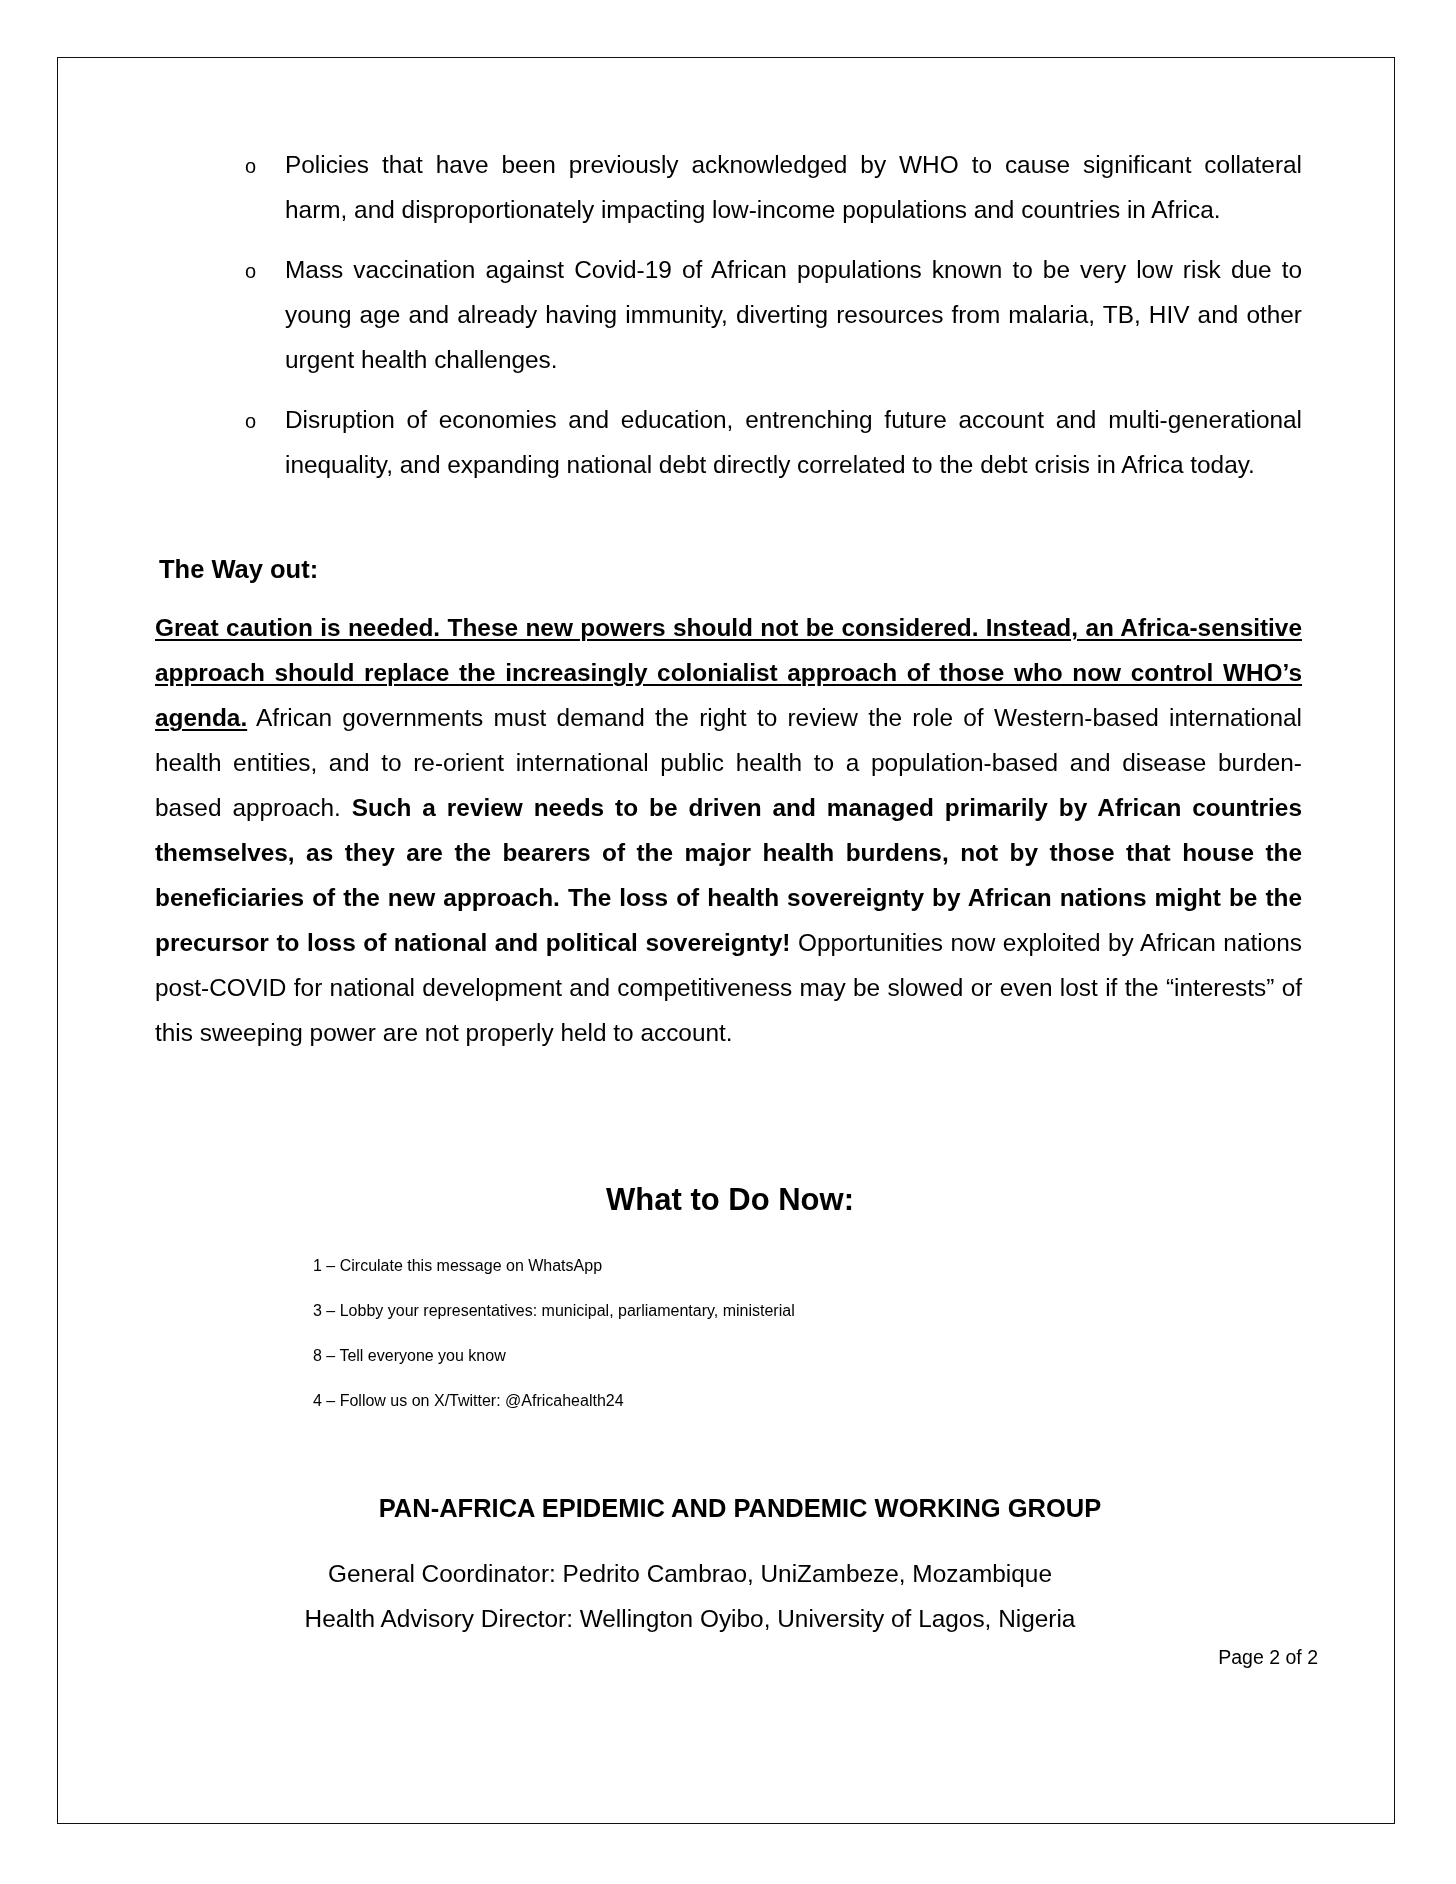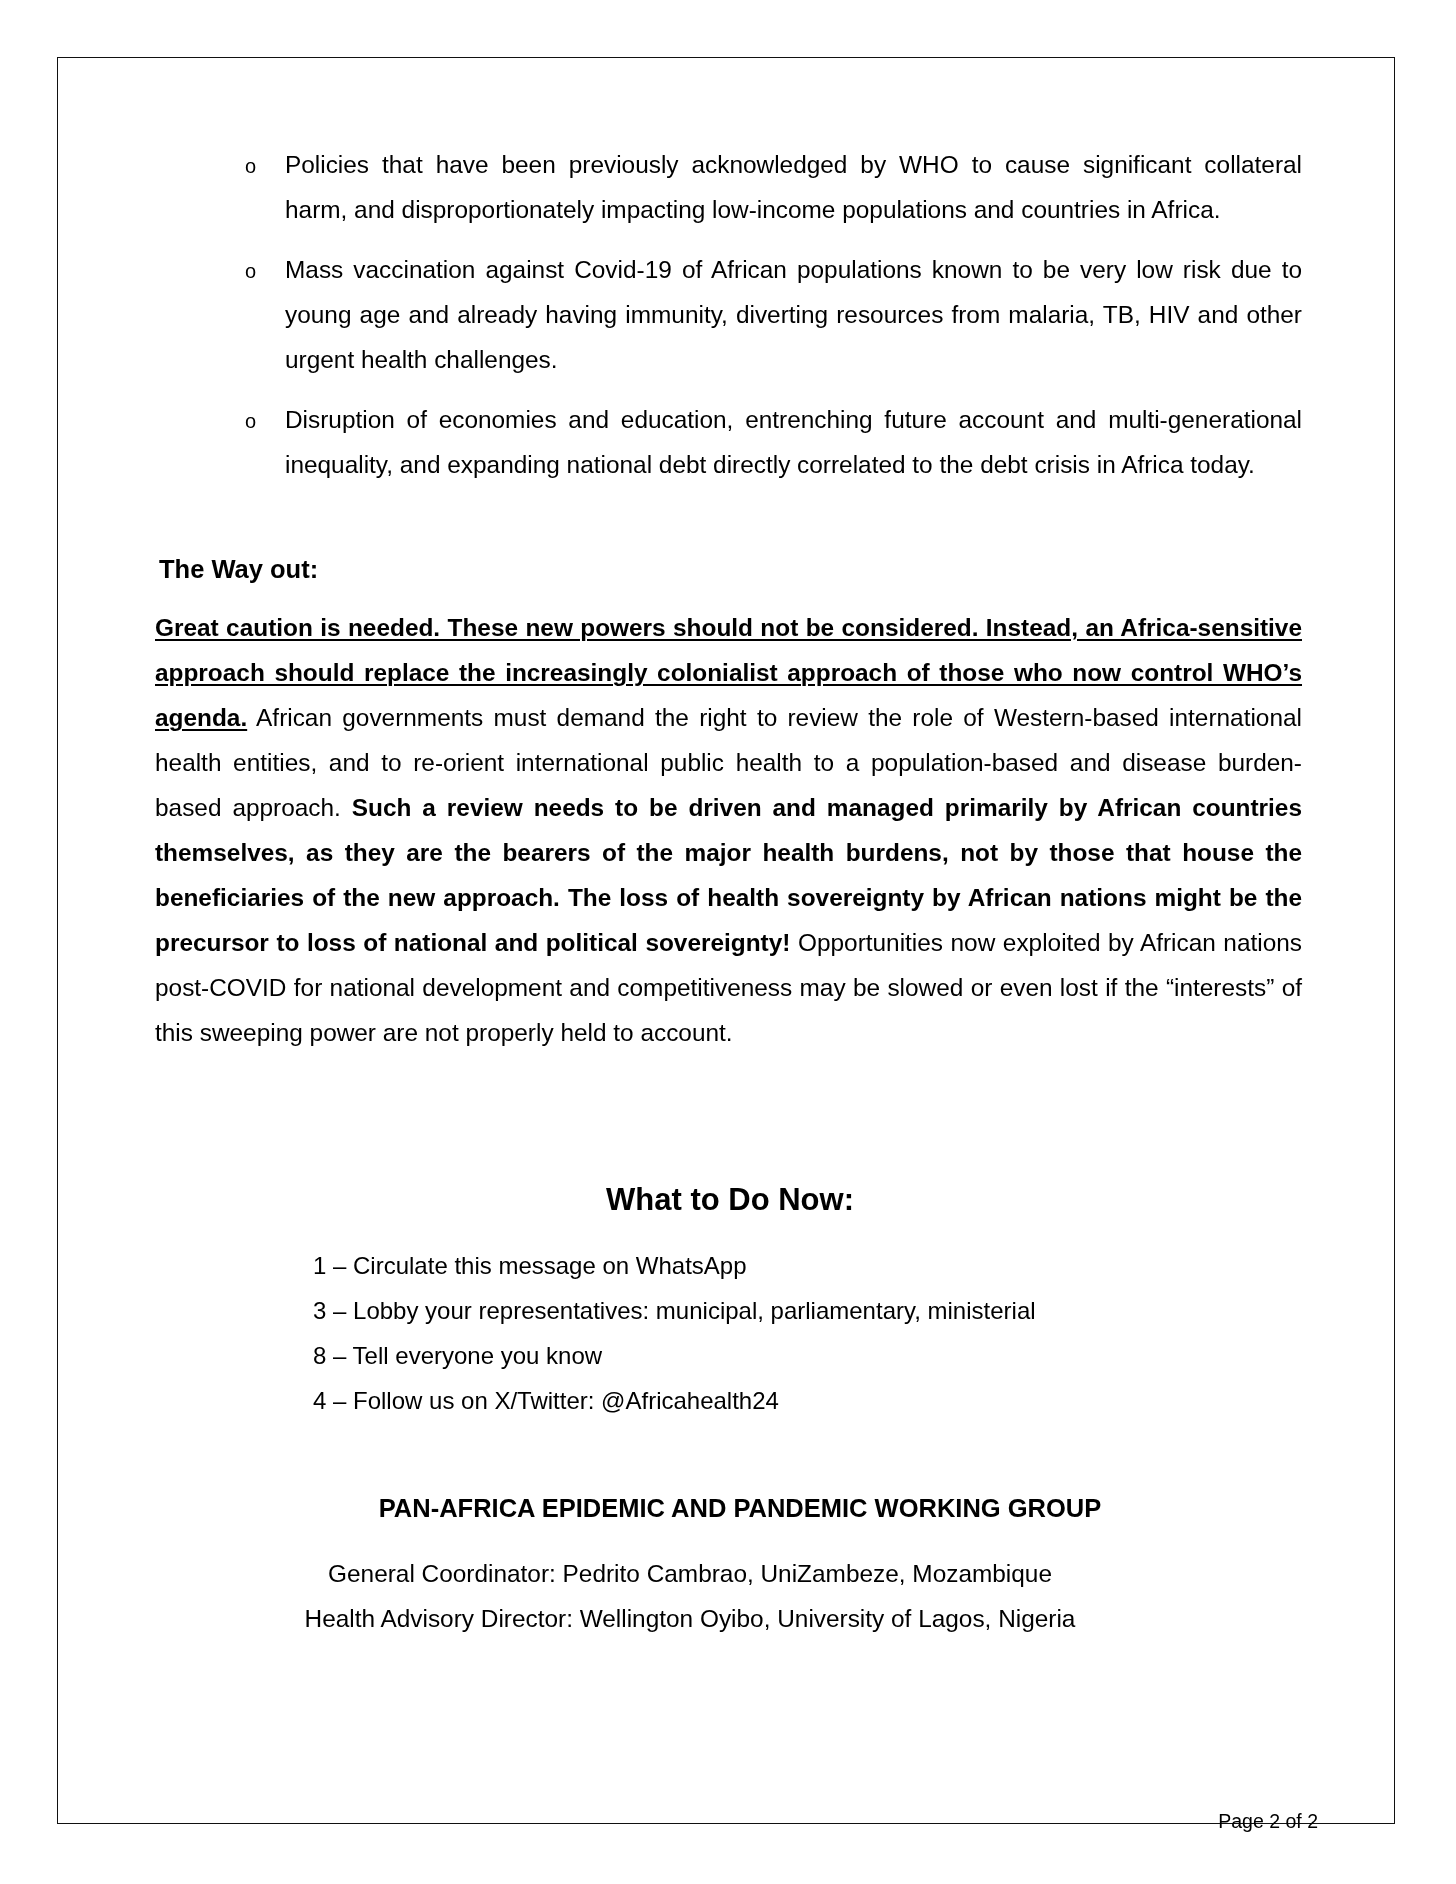--- a/index.html
+++ b/index.html
@@ -90,21 +90,21 @@
     }
     .todo-list {
       position: absolute;
       left: 313px;
       top: 1243px;
       margin: 0;
       padding: 0;
       list-style: none;
     }
     .todo-item {
-      font-size: 24px;
+      font-size: 16px;
       line-height: 45px;
     }
     .org-heading {
       position: absolute;
       left: 0;
       top: 1488px;
       width: 1456px;
       text-align: center;
       font-size: 25.5px;
       font-weight: bold;
@@ -123,21 +123,21 @@
       text-align: center;
     }
     .org-line {
       font-size: 24.4px;
       line-height: 45px;
       padding-left: 28px;
     }
     .page-number {
       position: absolute;
       right: 138px;
-      top: 1808px;
+      top: 1644px;
       font-size: 19.5px;
       line-height: 26px;
       text-align: center;
     }
   </style>
 </head>
 <body>
 
 <div class="page-frame"></div>
 

